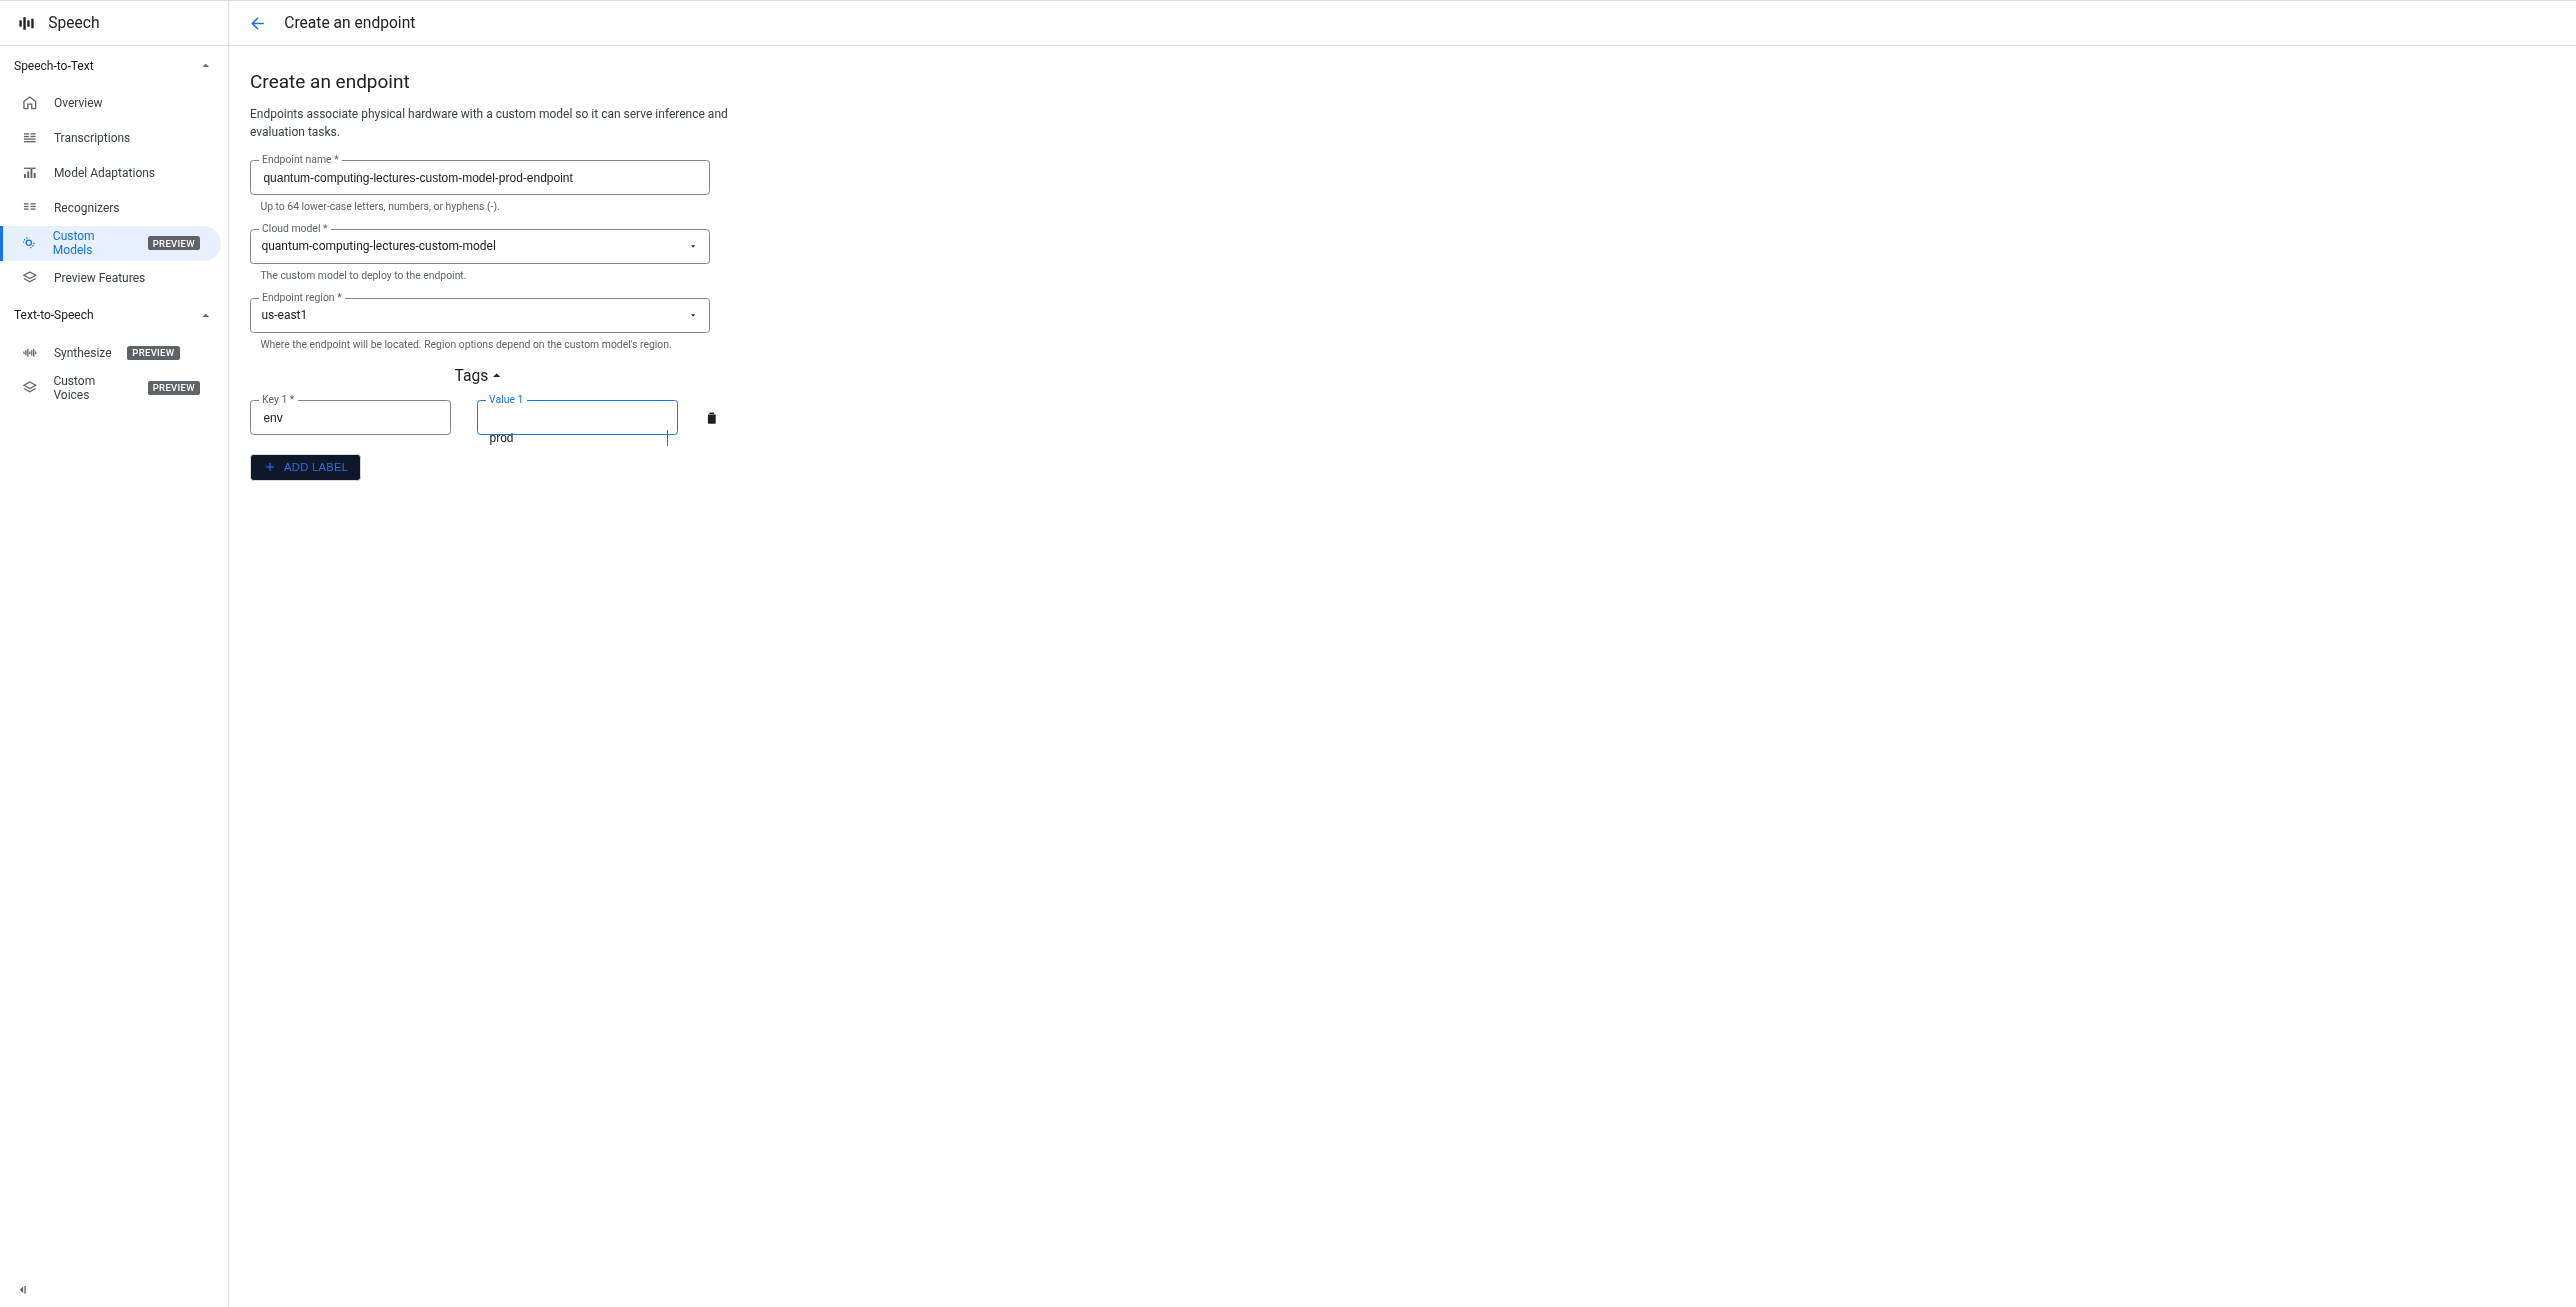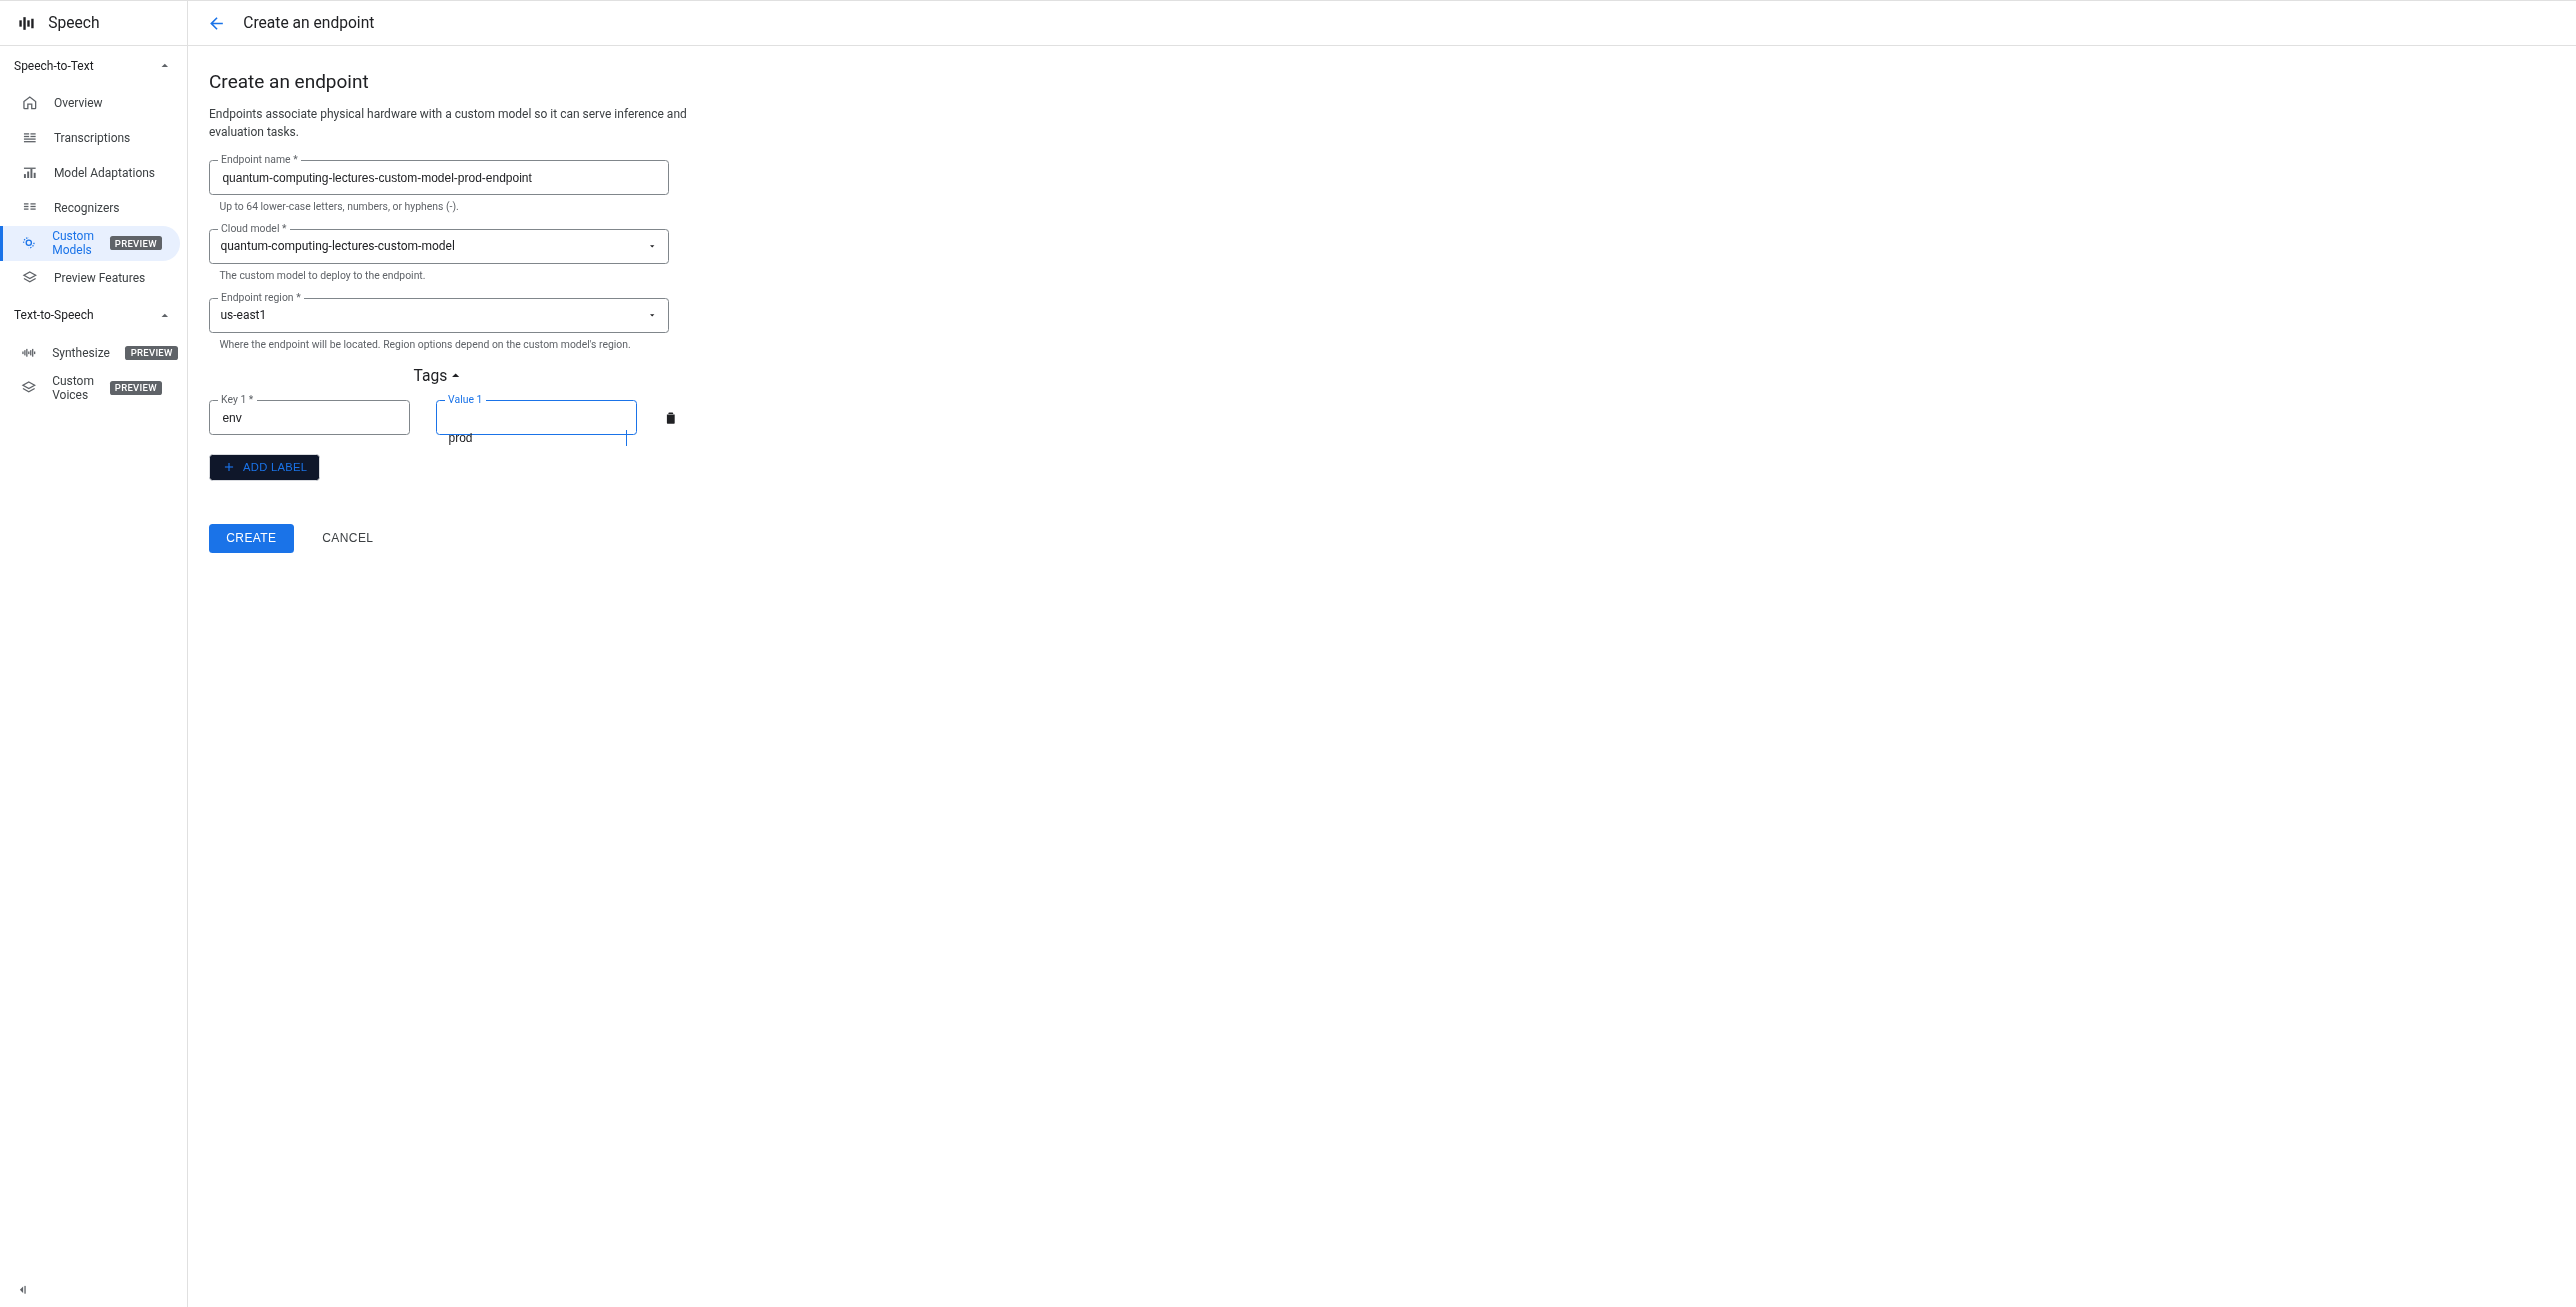--- a/index.html
+++ b/index.html
@@ -10,21 +10,21 @@
     color: #202124;
     background: #fff;
   }
   .app {
     display: flex;
     height: 100vh;
     border-top: 0.9px solid #e0e0e0;
   }
   
   .sidebar {
-    width: 188px;
+    width: 229px;
     border-right: 0.9px solid #e0e0e0;
     display: flex;
     flex-direction: column;
     position: relative;
   }
   .sidebar-header {
     display: flex;
     align-items: center;
     gap: 12px;
     height: 45px;
@@ -424,20 +424,16 @@
       <button class="add-label-btn">
         <span>
           <svg width="14" height="14" viewBox="0 0 24 24" fill="#1a73e8">
               <path d="M11 5h2v14h-2z"></path>
               <path d="M5 11h14v2H5z"></path>
             </svg>
         </span>
         <span>ADD LABEL</span>
       </button>
 
-      <div class="actions">
-        <button class="btn-primary">CREATE</button>
-        <button class="btn-text">CANCEL</button>
-      </div>
     </div>
   </main>
 </div>
 
 
 </body></html>

